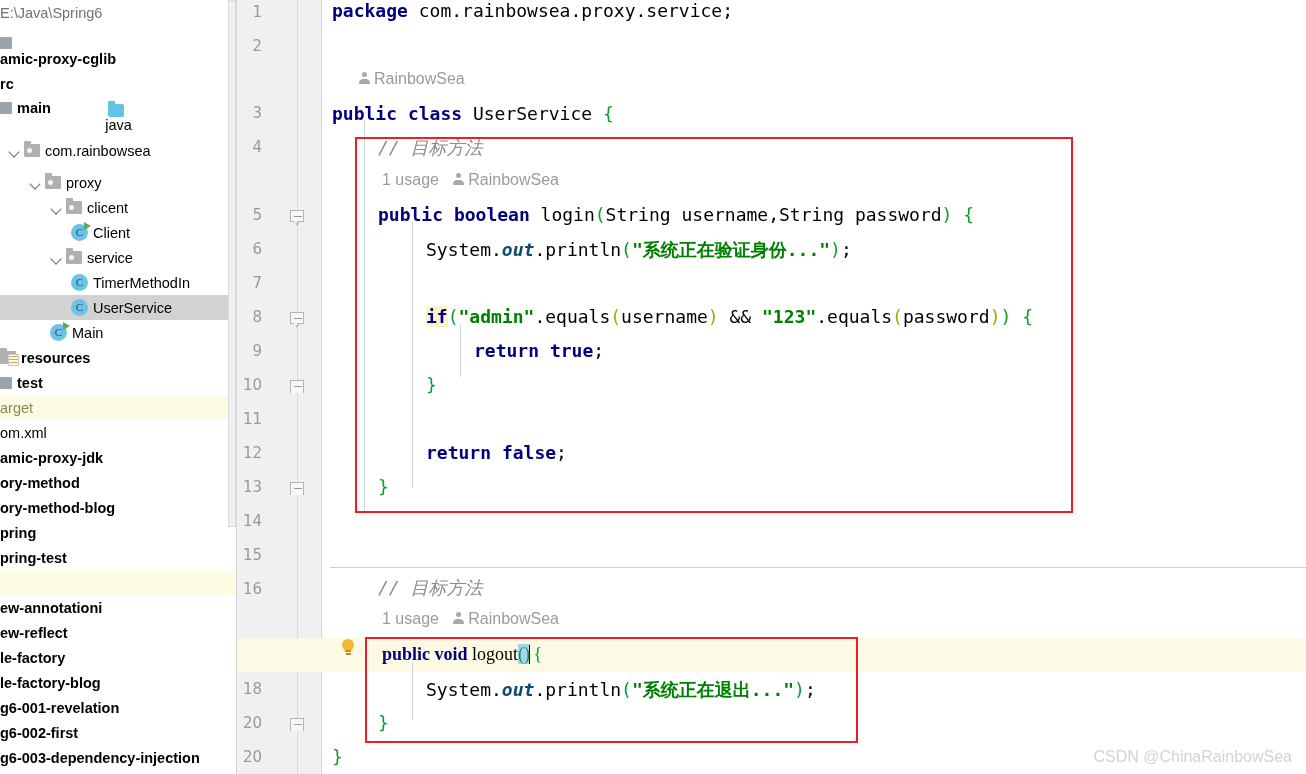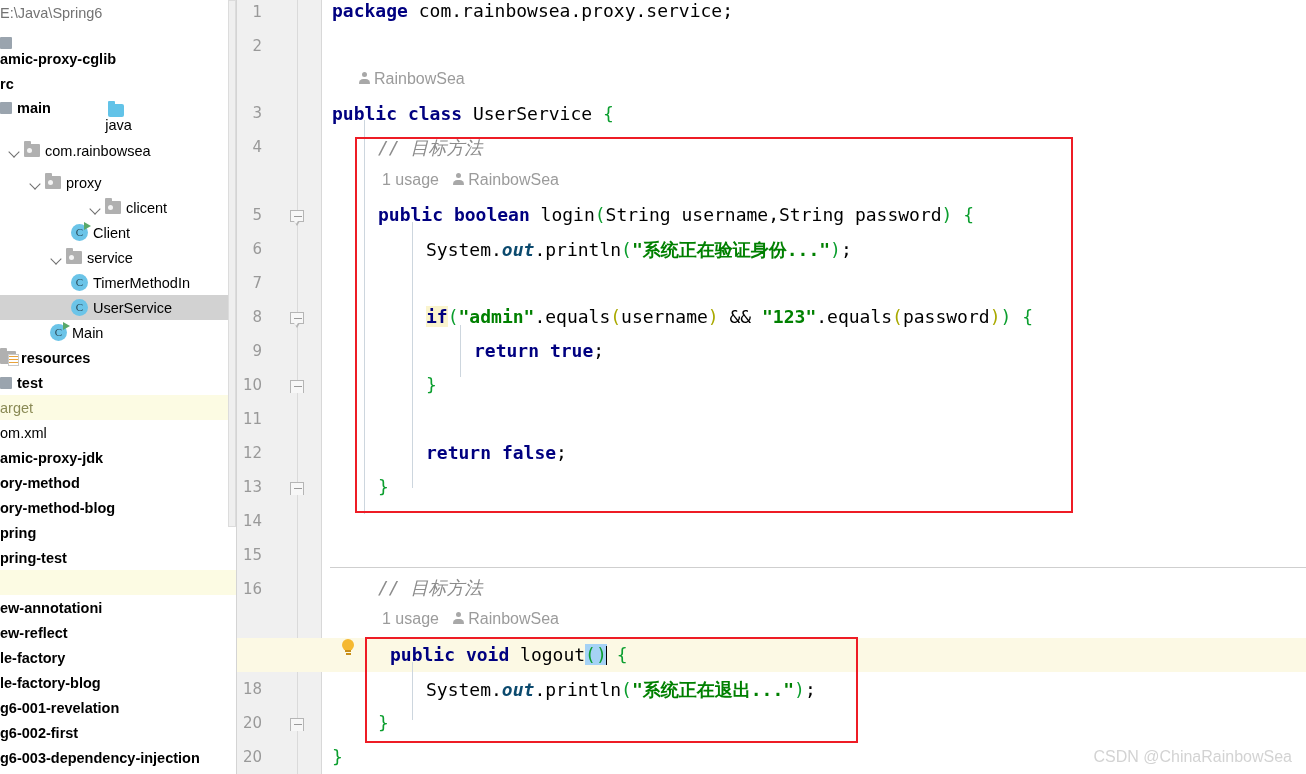--- a/index.html
+++ b/index.html
@@ -191,21 +191,21 @@
         <span class="chev"></span>
         <span class="ic ic-folder-gray"></span>
         <span class="tree-label">com.rainbowsea</span>
       </div>
       <div class="tree-row" style="top: 170px;">
         <div style="flex: 0 0 auto; width: 29px;"></div>
         <span class="chev"></span>
         <span class="ic ic-folder-gray"></span>
         <span class="tree-label">proxy</span>
       </div>
-      <div class="tree-row" style="top: 195px; margin-left: 39px;">
+      <div class="tree-row" style="top: 195px;">
         <div style="flex: 0 0 auto; width: 50px;"></div>
         <span class="chev"></span>
         <span class="ic ic-folder-gray"></span>
         <span class="tree-label">clicent</span>
       </div>
       <div class="tree-row" style="top: 220px;">
         <div style="flex: 0 0 auto; width: 71px;"></div>
         <span class="ic ic-class runnable">C</span>
         <span class="tree-label">Client</span>
       </div>
@@ -362,21 +362,21 @@
       <div class="code" style="top: 103px; left: 10px;"><span class="kw">public</span><span class="plain"> </span><span class="kw">class</span><span class="plain"> </span><span class="plain">UserService</span><span class="plain"> </span><span class="brc1">{</span></div>
       <div class="code" style="top: 136px; left: 56px;"><span class="cmt">// 目标方法</span></div>
       <div class="code" style="top: 204px; left: 56px;"><span class="kw">public</span><span class="plain"> </span><span class="kw">boolean</span><span class="plain"> </span><span class="plain">login</span><span class="brc1">(</span><span class="plain">String</span><span class="plain"> </span><span class="plain">username</span><span class="plain">,</span><span class="plain">String</span><span class="plain"> </span><span class="plain">password</span><span class="brc1">)</span><span class="plain"> </span><span class="brc1">{</span></div>
       <div class="code" style="top: 238px; left: 104px;"><span class="plain">System.</span><span class="fld">out</span><span class="plain">.println</span><span class="brc1">(</span><span class="str">"系统正在验证身份..."</span><span class="brc1">)</span><span class="plain">;</span></div>
       <div class="code" style="top: 306px; left: 104px;"><span class="kw if-hl">if</span><span class="brc1">(</span><span class="str">"admin"</span><span class="plain">.</span><span class="plain">equals</span><span class="brc2">(</span><span class="plain">username</span><span class="brc2">)</span><span class="plain"> </span><span class="plain">&amp;</span><span class="plain">&amp;</span><span class="plain"> </span><span class="str">"123"</span><span class="plain">.</span><span class="plain">equals</span><span class="brc2">(</span><span class="plain">password</span><span class="brc2">)</span><span class="brc1">)</span><span class="plain"> </span><span class="brc1">{</span></div>
       <div class="code" style="top: 340px; left: 152px;"><span class="kw">return</span><span class="plain"> </span><span class="kw">true</span><span class="plain">;</span></div>
       <div class="code" style="top: 374px; left: 104px;"><span class="brc1">}</span></div>
       <div class="code" style="top: 442px; left: 104px;"><span class="kw">return</span><span class="plain"> </span><span class="kw">false</span><span class="plain">;</span></div>
       <div class="code" style="top: 476px; left: 56px;"><span class="brc1">}</span></div>
       <div class="code" style="top: 576px; left: 56px;"><span class="cmt">// 目标方法</span></div>
-      <div class="code" style="top: 644px; left: 68px;"><span class="kw">public</span><span class="plain"> </span><span class="kw">void</span><span class="plain"> </span><span class="plain">logout</span><span class="sel-hl"><span class="brc1">()</span></span><span class="caret"></span><span class="plain"> </span><span class="brc1">{</span></div>
+      <div class="code" style="top: 644px; left: 60px; font-family: Liberation Serif, serif;"><span class="kw">public</span><span class="plain"> </span><span class="kw">void</span><span class="plain"> </span><span class="plain">logout</span><span class="sel-hl"><span class="brc1">()</span></span><span class="caret"></span><span class="plain"> </span><span class="brc1">{</span></div>
       <div class="code" style="top: 678px; left: 104px;"><span class="plain">System.</span><span class="fld">out</span><span class="plain">.println</span><span class="brc1">(</span><span class="str">"系统正在退出..."</span><span class="brc1">)</span><span class="plain">;</span></div>
       <div class="code" style="top: 712px; left: 56px;"><span class="brc1">}</span></div>
       <div class="code" style="top: 746px; left: 10px;"><span class="brc1">}</span></div>
       <div class="hint" style="top: 70px; left: 36px;"><span class="person"></span><span>RainbowSea</span></div>
       <div class="hint" style="top: 171px; left: 60px;"><span>1 usage</span>&nbsp;&nbsp;&nbsp;<span class="person"></span><span>RainbowSea</span></div>
       <div class="hint" style="top: 610px; left: 60px;"><span>1 usage</span>&nbsp;&nbsp;&nbsp;<span class="person"></span><span>RainbowSea</span></div>
     </div>
 
   <div class="curline-gutter" style="top: 638px;"></div>
     <div class="bulb" style="top: 639px;">

